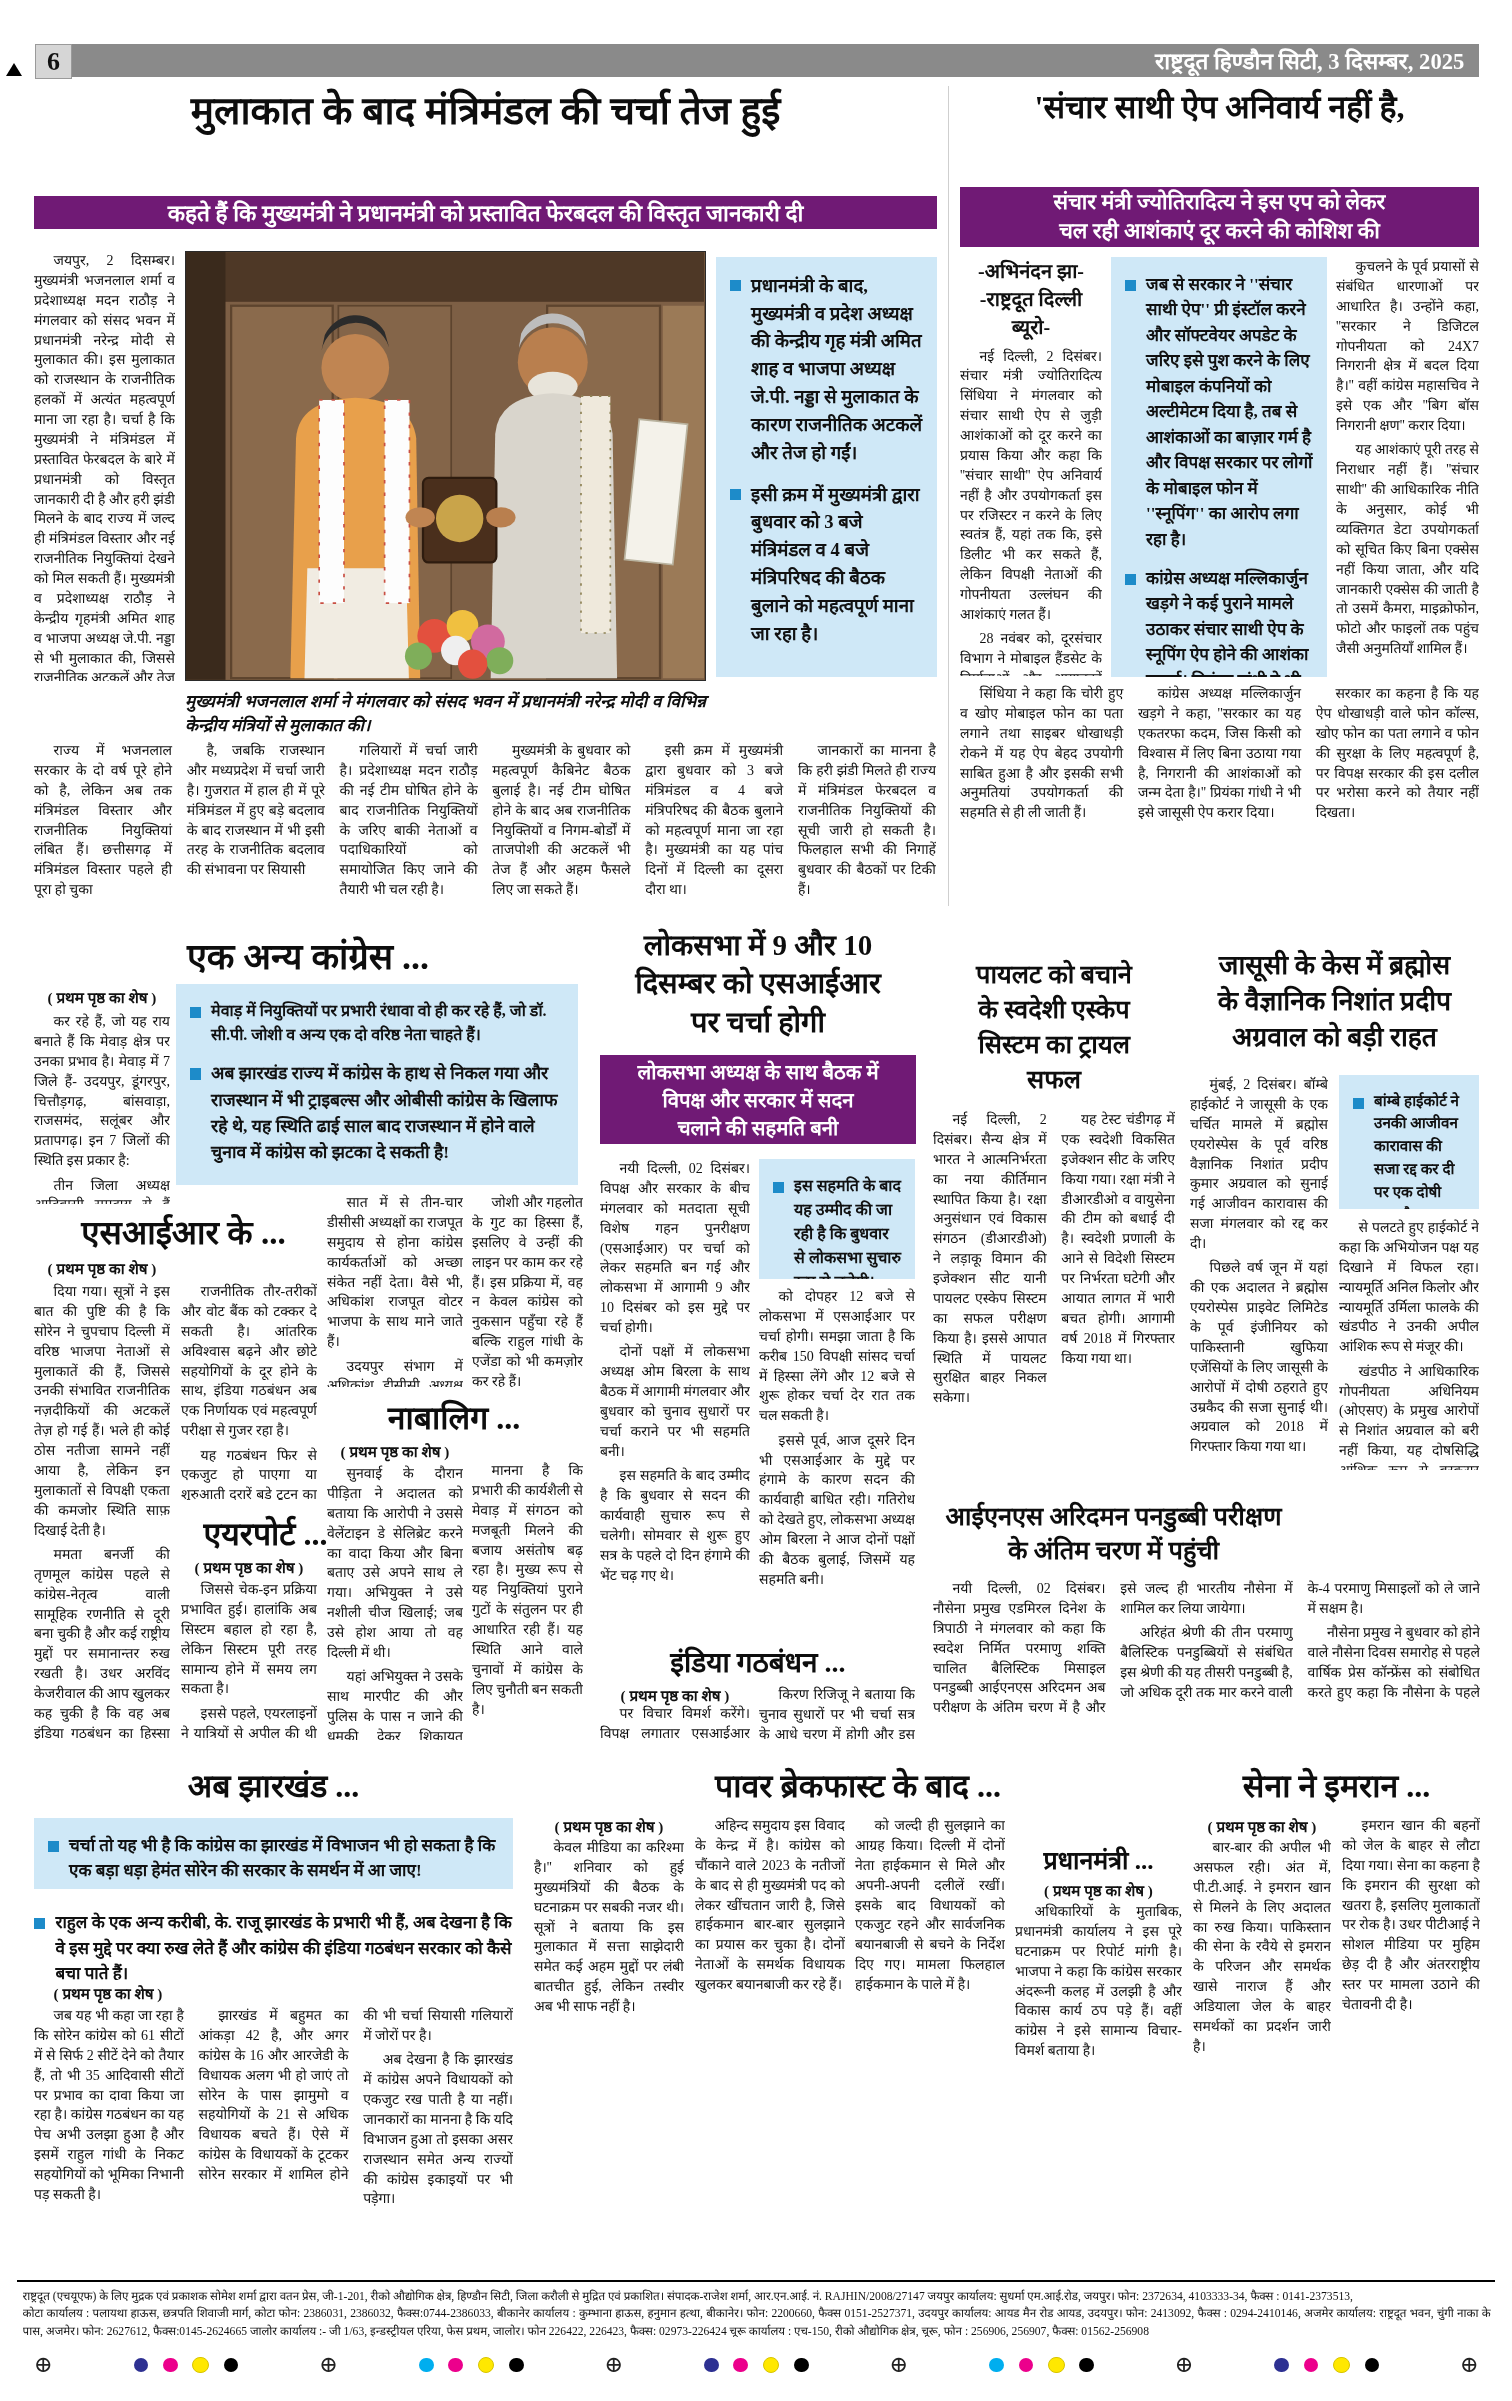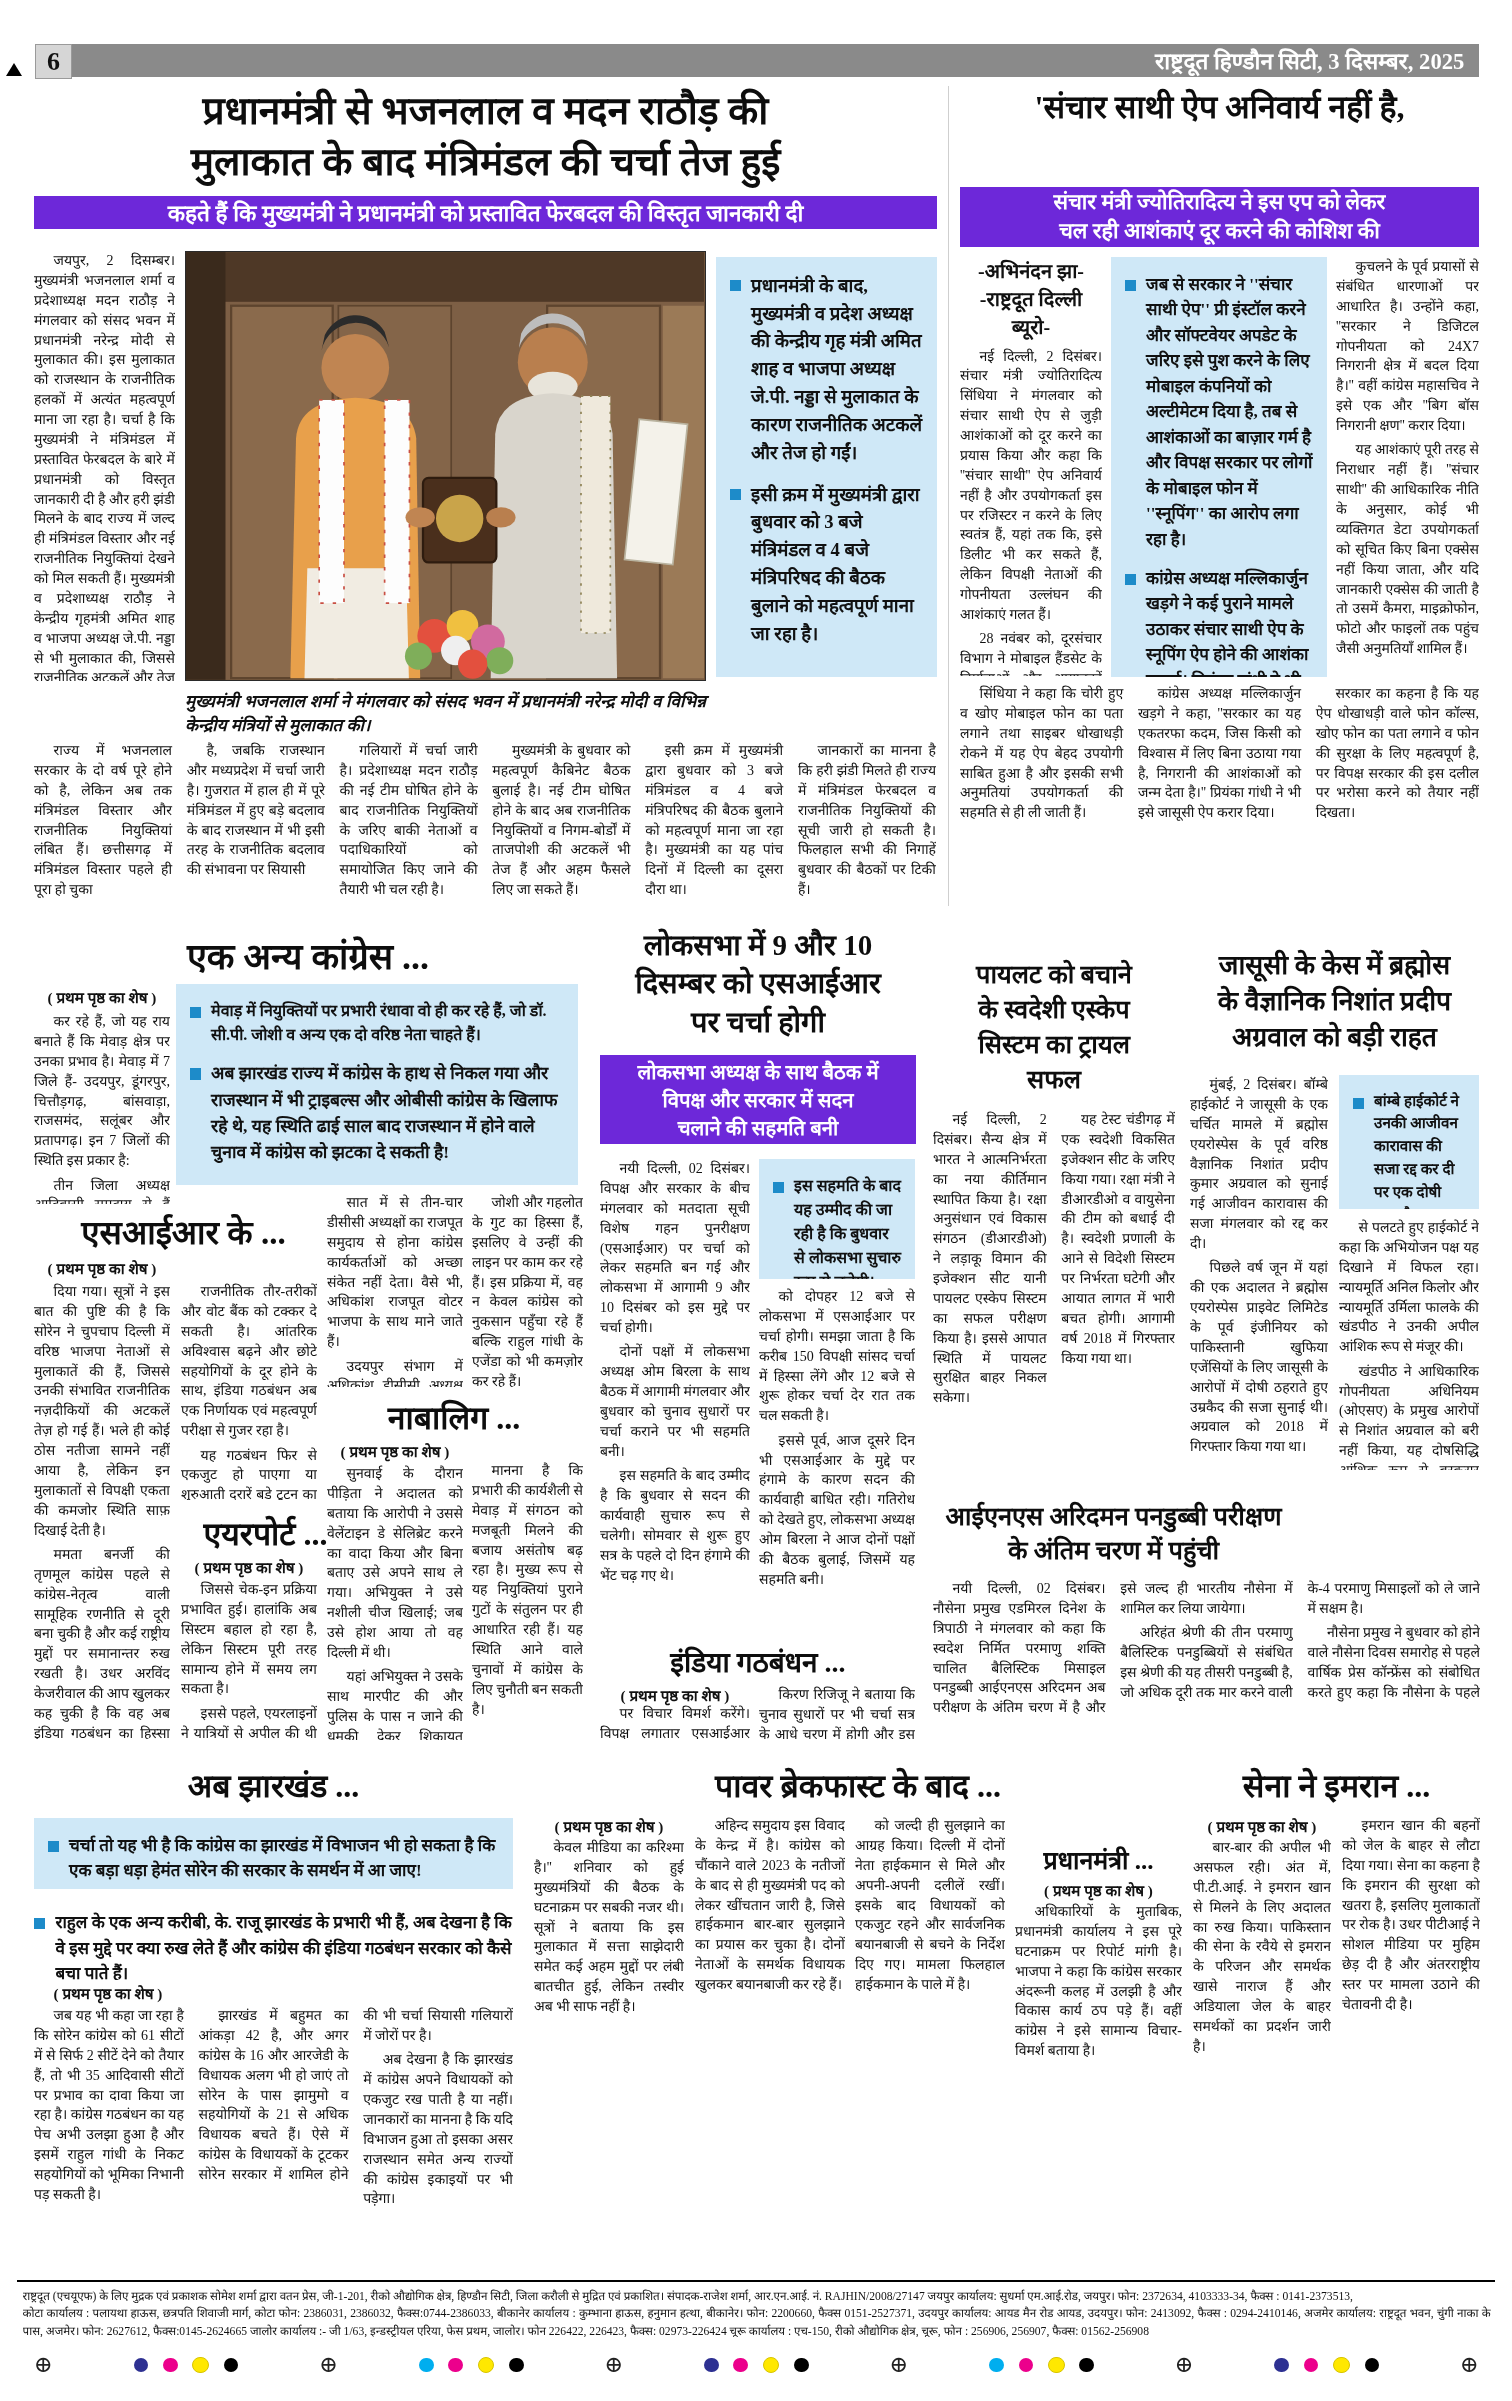--- a/index.html
+++ b/index.html
@@ -7,21 +7,21 @@
         font-family:"Liberation Serif","DejaVu Serif",serif;color:#111;}
   .abs{position:absolute;}
   
   .pagenum{background:#d6d6d6;border:0.6px solid #9a9a9a;display:flex;align-items:center;justify-content:center;
            font-size:26px;font-weight:700;color:#111;}
   .graybar{background:#8a8a8a;color:#fff;display:flex;align-items:center;justify-content:flex-end;
            font-weight:700;font-size:22.6px;padding-right:14.7px;box-sizing:border-box;}
   .regtri{width:0;height:0;border-left:8px solid transparent;border-right:8px solid transparent;border-bottom:13.6px solid #000;}
   
   .head{font-weight:800;text-align:center;color:#0d0d0d;}
-  .kicker{background:#6d28d9;color:#fff;font-weight:700;text-align:center;display:flex;flex-direction:column;
+  .kicker{background:#701a75;color:#fff;font-weight:700;text-align:center;display:flex;flex-direction:column;
           align-items:center;justify-content:center;}
   .cont{font-weight:700;text-align:center;font-size:15.2px;}
   .byline{font-weight:700;text-align:center;font-size:20px;line-height:1.4;margin-bottom:5.6px;}
   
   .txt{text-align:justify;overflow:hidden;font-size:14px;}
   .txt p{margin:0 0 4.5px 0;text-indent:1.4em;line-height:1.42;}
   .cols{column-gap:14.7px;}
   .c6{column-count:6;} .c3{column-count:3;} .c2{column-count:2;}
   
   .bluebox{background:#cfe8f7;box-sizing:border-box;padding:14.7px 13.6px;overflow:hidden;}
@@ -47,21 +47,20 @@
 
 <div class="page">
 
   <div class="abs regtri" style="left:5.6px;top:63px;"></div>
   <div class="abs pagenum" style="left:35px;top:44px;width:35px;height:33px;">6</div>
   <div class="abs graybar" style="left:72px;top:44px;width:1407px;height:33px;">
     <span>राष्ट्रदूत हिण्डौन सिटी, 3 दिसम्बर, 2025</span>
   </div>
 
   <div class="abs head" style="left:34px;top:86px;width:903px;font-size:39px;line-height:1.3;">
-    <div>प्रधानमंत्री से भजनलाल व मदन राठौड़ की</div>
     <div>मुलाकात के बाद मंत्रिमंडल की चर्चा तेज हुई</div>
   </div>
   <div class="abs kicker" style="left:34px;top:196px;width:903px;height:33px;font-size:22.6px;">
     <span>कहते हैं कि मुख्यमंत्री ने प्रधानमंत्री को प्रस्तावित फेरबदल की विस्तृत जानकारी दी</span>
   </div>
 
   <div class="abs txt" style="left:34px;top:251px;width:141px;height:430px;">
       <p>जयपुर, 2 दिसम्बर। मुख्यमंत्री भजनलाल शर्मा व प्रदेशाध्यक्ष मदन राठौड़ ने मंगलवार को संसद भवन में प्रधानमंत्री नरेन्द्र मोदी से मुलाकात की। इस मुलाकात को राजस्थान के राजनीतिक हलकों में अत्यंत महत्वपूर्ण माना जा रहा है। चर्चा है कि मुख्यमंत्री ने मंत्रिमंडल में प्रस्तावित फेरबदल के बारे में प्रधानमंत्री को विस्तृत जानकारी दी है और हरी झंडी मिलने के बाद राज्य में जल्द ही मंत्रिमंडल विस्तार और नई राजनीतिक नियुक्तियां देखने को मिल सकती हैं। मुख्यमंत्री व प्रदेशाध्यक्ष राठौड़ ने केन्द्रीय गृहमंत्री अमित शाह व भाजपा अध्यक्ष जे.पी. नड्डा से भी मुलाकात की, जिससे राजनीतिक अटकलें और तेज हो गईं।</p>
     </div>
 

